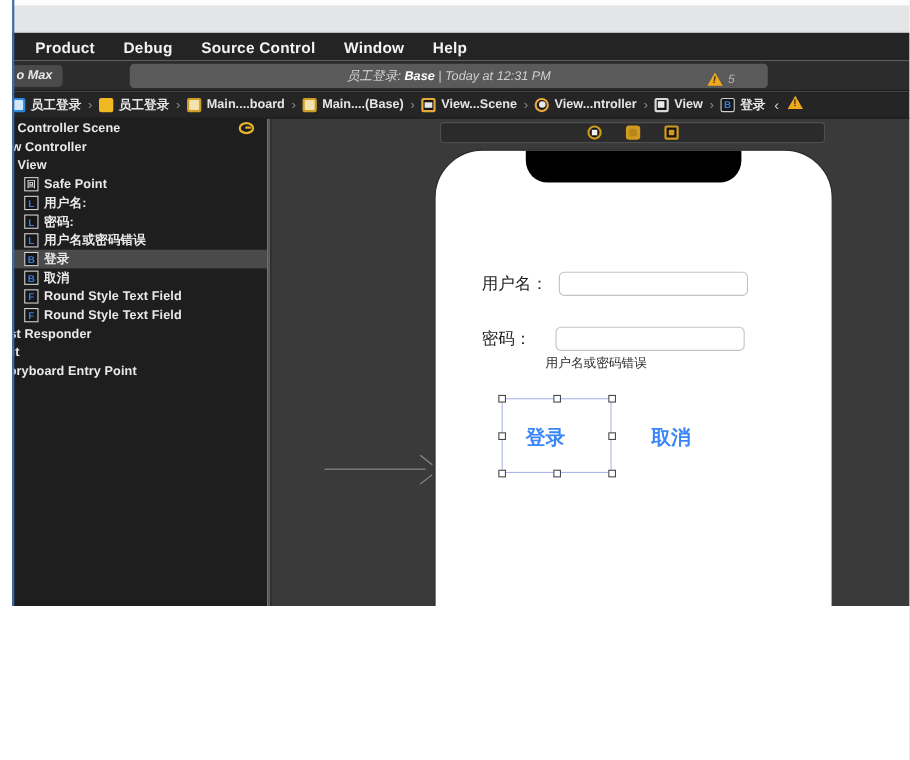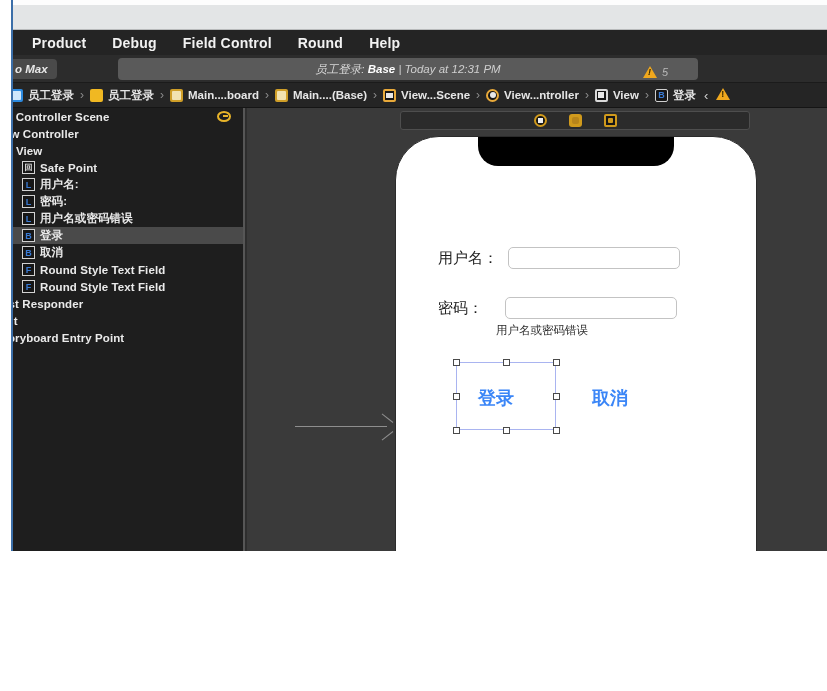--- a/index.html
+++ b/index.html
@@ -484,22 +484,22 @@
 <div id="app">
 
   <div class="top-strip">
     <div class="top-strip-cap"></div>
   </div>
 
   <div class="menubar">
     <div class="menu-item clipped"></div>
     <div class="menu-item">Product</div>
     <div class="menu-item">Debug</div>
-    <div class="menu-item">Field Control</div>
-    <div class="menu-item">Round</div>
+    <div class="menu-item">Source Control</div>
+    <div class="menu-item">Window</div>
     <div class="menu-item">Help</div>
   </div>
 
   <div class="toolbar">
     <div class="scheme-chip">o Max</div>
     <div class="activity-view">
       <div class="activity-text">
         <span class="proj">员工登录:</span>
         <span class="ready">Base</span>
         <span>|</span>

